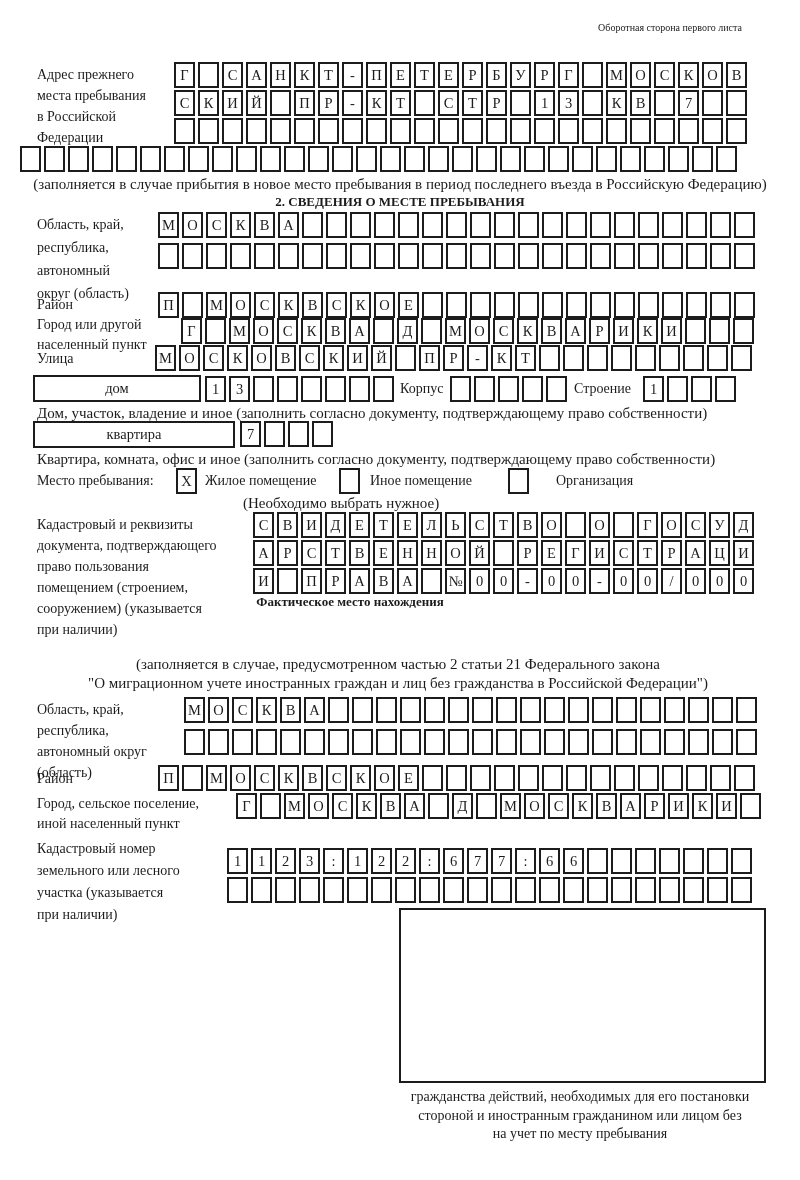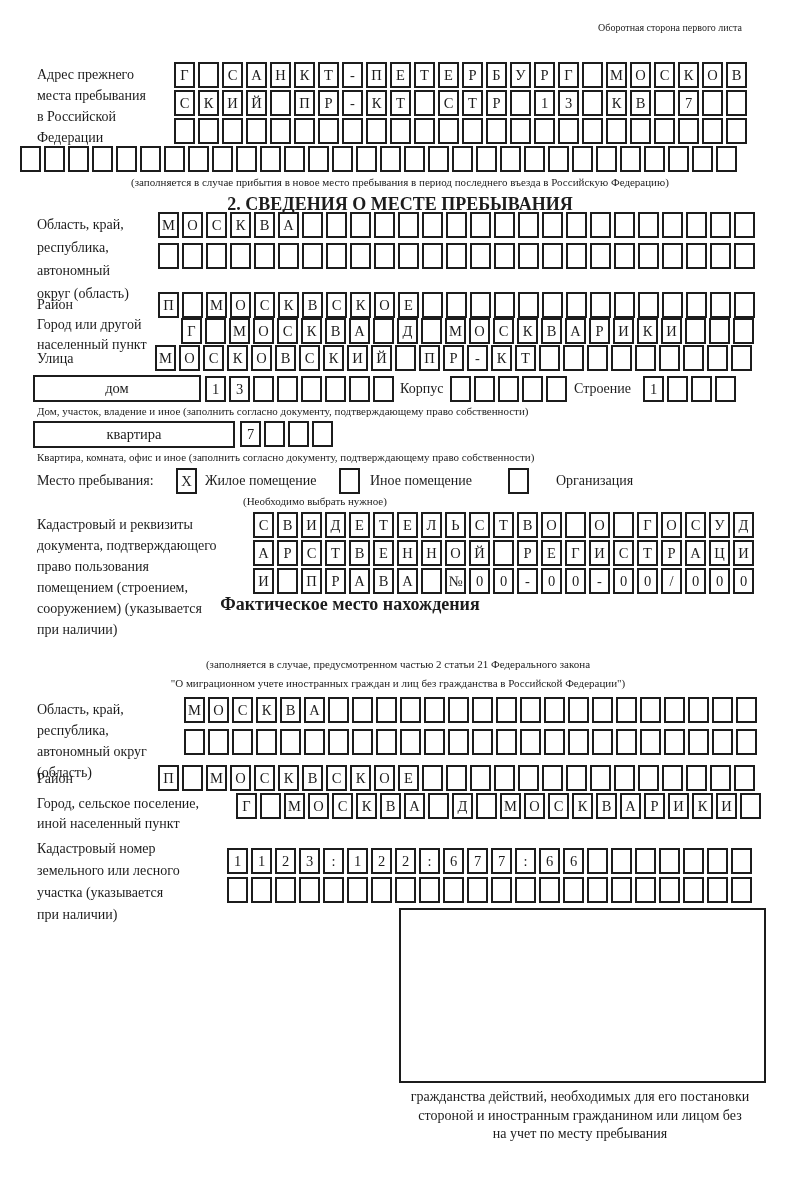--- a/index.html
+++ b/index.html
@@ -1,24 +1,24 @@
 <!DOCTYPE html>
 <html><head>
 <meta charset="utf-8">
 <style>
   html,body{margin:0;padding:0;background:#fff;}
   .page{position:relative;width:800px;height:1180px;background:#fff;overflow:hidden;
         font-family:"Liberation Serif",serif;color:#1c1c1c;}
   .abs{position:absolute;}
   .lbl{font-size:14px;}
   .lbl div{white-space:nowrap;}
-  .note{font-size:11px;}
+  .note{font-size:15px;}
   .center{text-align:center;}
   .right{text-align:right;}
-  .title{font-weight:bold;font-size:18px;}
+  .title{font-weight:bold;font-size:13px;}
   .cells{display:flex;gap:3px;}
   .cell{width:21px;height:26px;border:2px solid #1c1c1c;box-sizing:border-box;background:#fff;
         display:flex;align-items:center;justify-content:center;
         font-size:14.5px;line-height:1;flex:0 0 auto;}
   .label-box{border:2px solid #1c1c1c;box-sizing:border-box;height:27px;background:#fff;
         display:flex;align-items:center;justify-content:center;font-size:14.5px;}
   .big-box{border:2px solid #1c1c1c;box-sizing:border-box;background:#fff;}
   .inline-lbl{font-size:14px;white-space:nowrap;}
   .cap-lines div{line-height:18.5px;}
 </style>

